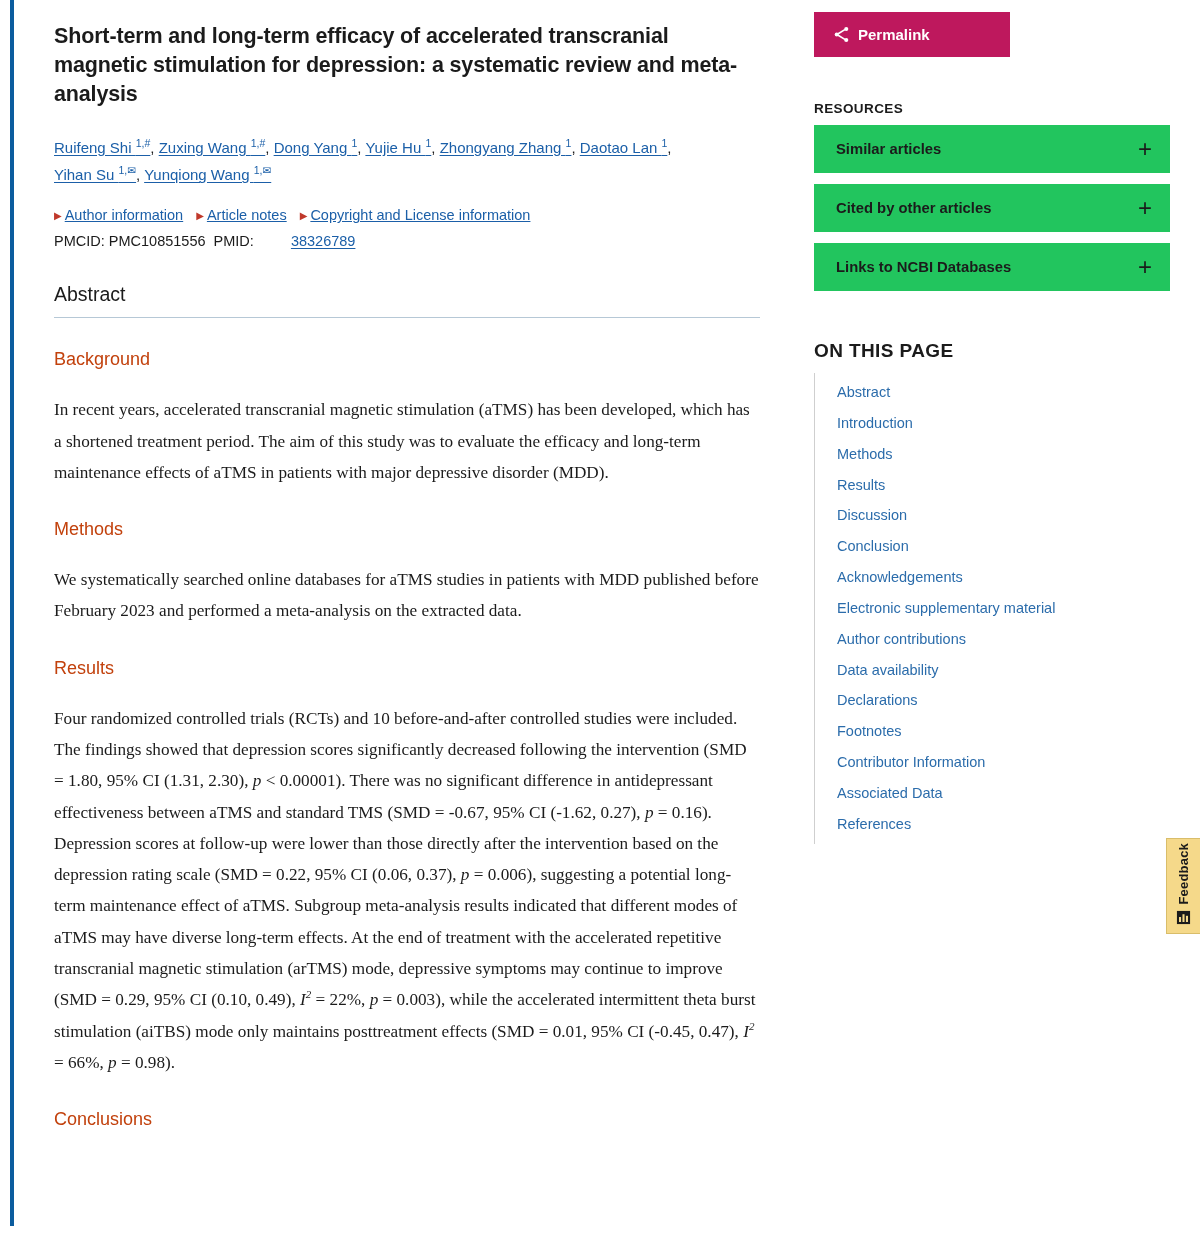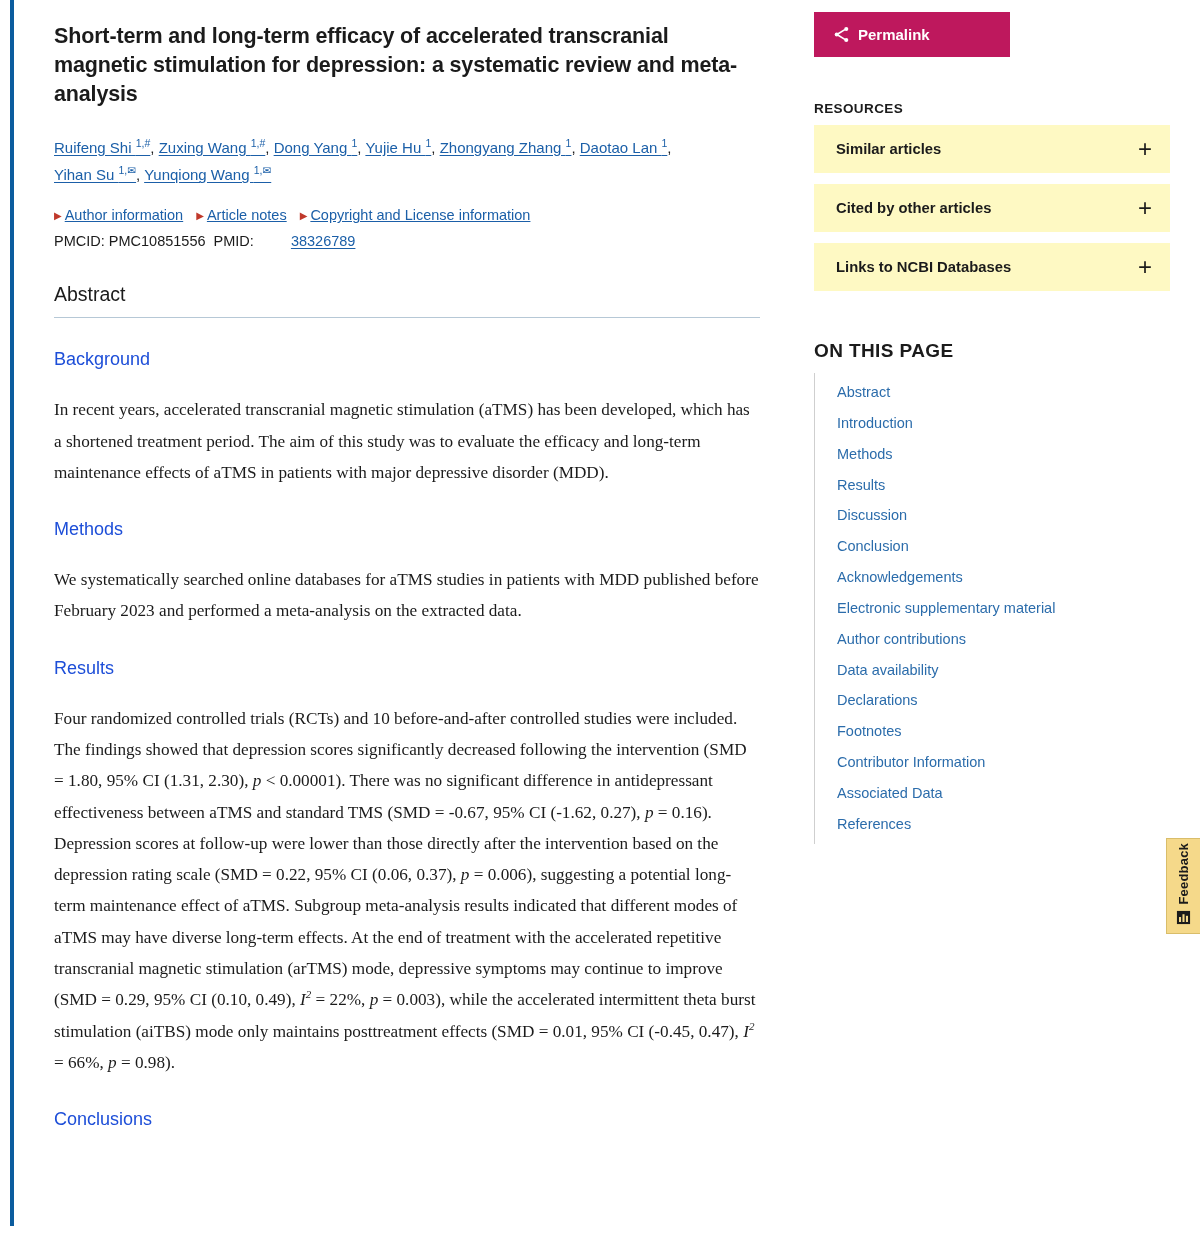--- a/index.html
+++ b/index.html
@@ -98,21 +98,21 @@
     color: #1b1b1b;
     margin: 0 0 0 0;
     padding-bottom: 11px;
     border-bottom: 1px solid #b6c8d6;
     max-width: 740px;
   }
 
   h3.sec-h {
     font-size: 18px;
     font-weight: normal;
-    color: #1d4ed8;
+    color: #c2410c;
     margin: 31px 0 0 0;
   }
 
   p.body {
     font-family: "Liberation Serif", serif;
     font-size: 17.2px;
     line-height: 1.82;
     color: #1b1b1b;
     margin: 24px 0 0 0;
     max-width: 725px;
@@ -146,21 +146,21 @@
 
   .side-head {
     font-size: 13.5px;
     font-weight: bold;
     letter-spacing: 0.4px;
     color: #1b1b1b;
     margin: 44px 0 9px 0;
   }
 
   .accordion-item {
-    background: #fef9c3;
+    background: #22c55e;
     height: 48px;
     display: flex;
     align-items: center;
     justify-content: space-between;
     padding: 0 18px 0 22px;
     margin-bottom: 11px;
     cursor: pointer;
     width: 356px;
   }
   .accordion-item .acc-label {

